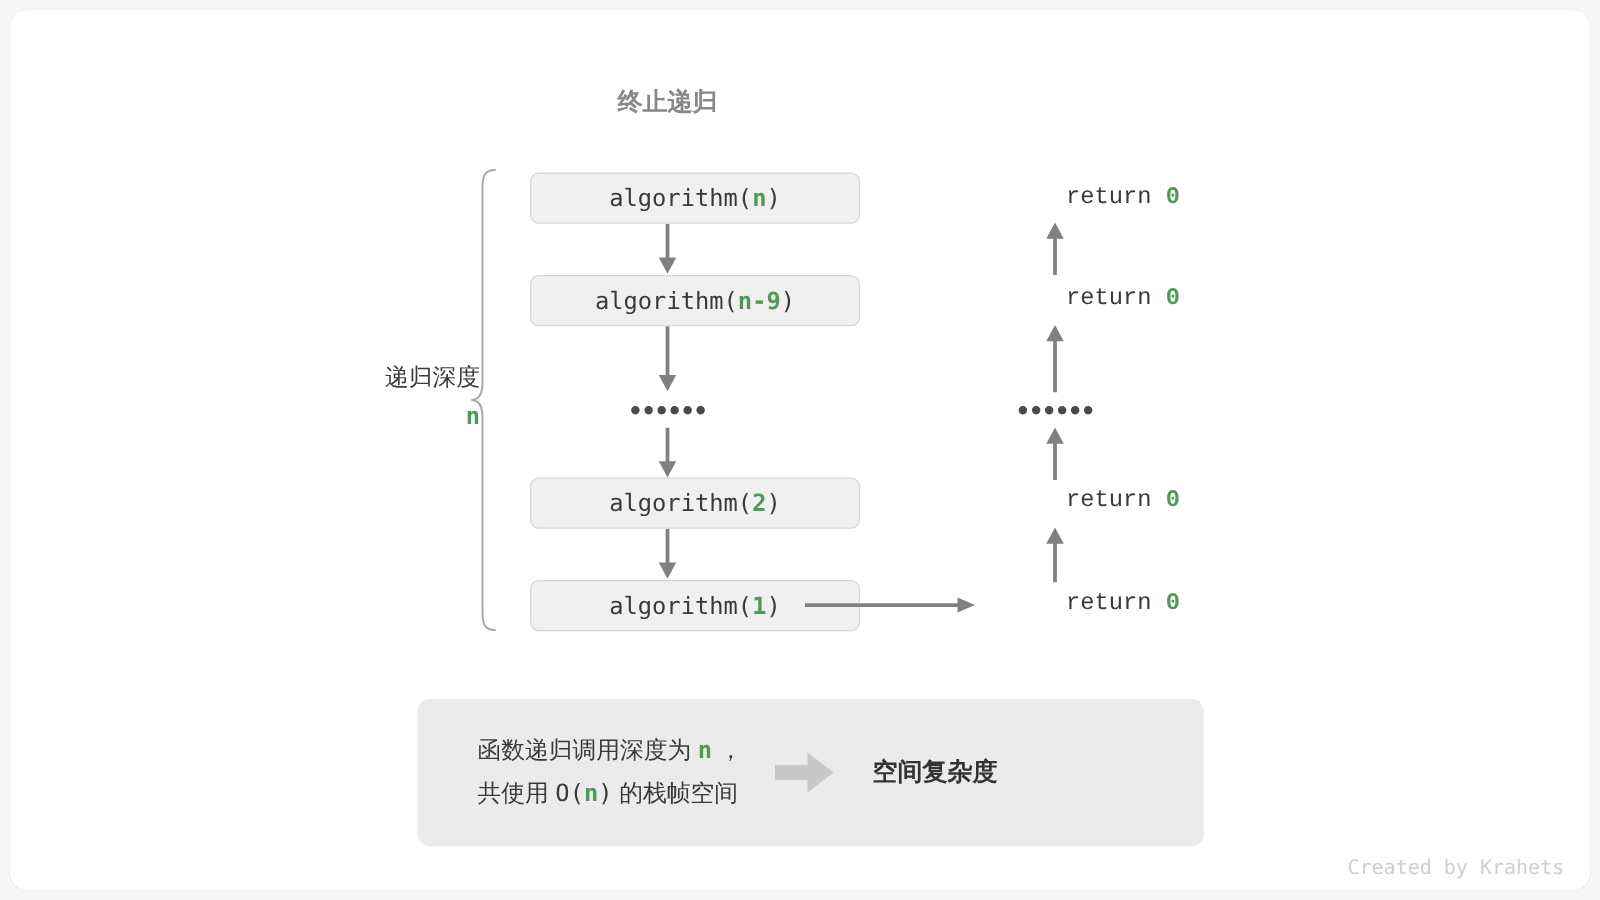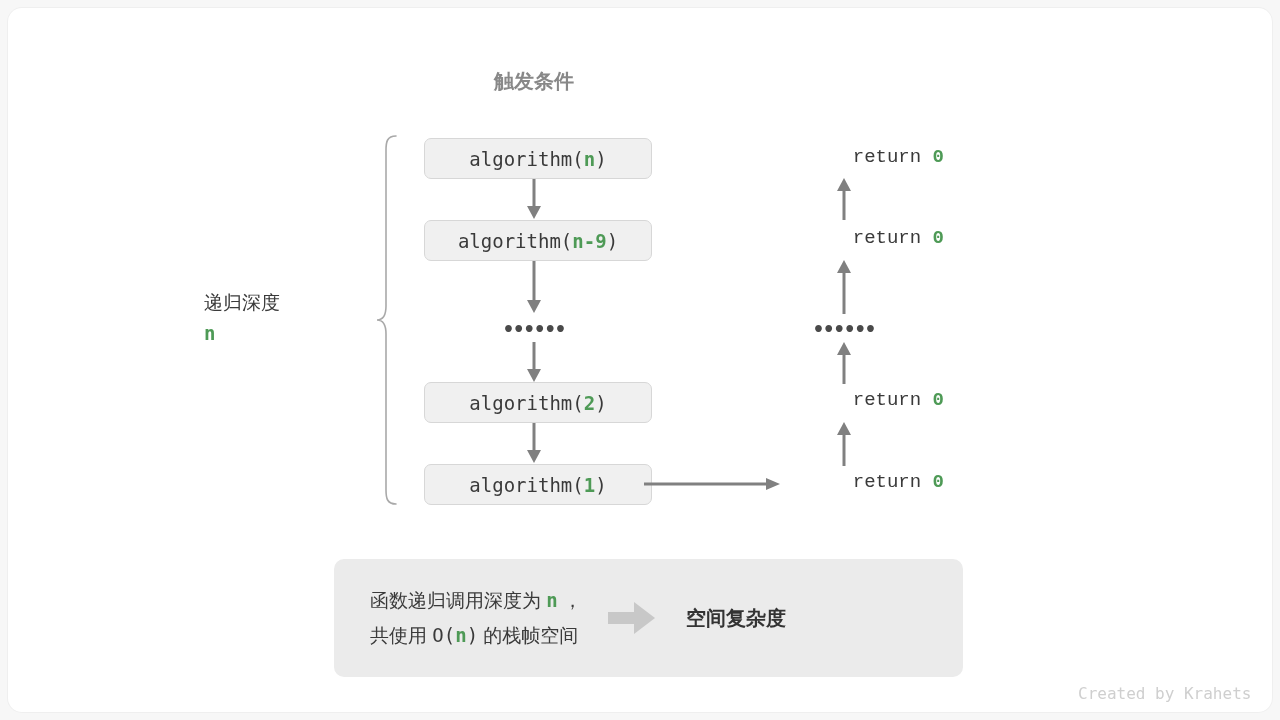--- a/index.html
+++ b/index.html
@@ -27,21 +27,21 @@
   .col-head {
     font-size: 20px;
     font-weight: bold;
     color: #888888;
     text-align: center;
     white-space: nowrap;
   }
 
   
   .call-box {
-    width: 228px;
+    width: 264px;
     height: 41px;
     box-sizing: border-box;
     background: #f0f0f0;
     border: 1px solid #d7d7d7;
     border-radius: 7px;
     display: flex;
     align-items: center;
     justify-content: center;
     font-family: "DejaVu Sans Mono", "Liberation Mono", monospace;
     font-size: 19px;
@@ -73,21 +73,21 @@
     font-size: 19px;
     color: #4a4a4a;
     letter-spacing: -1px;
     text-align: center;
     width: 200px;
     font-weight: bold;
   }
 
   
   .side-label {
-    text-align: left;
+    text-align: right;
     width: 180px;
   }
   .side-label .t1 {
     font-size: 19px;
     color: #3a3a3a;
     display: block;
     line-height: 30px;
   }
   .side-label .t2 {
     font-size: 19px;
@@ -111,21 +111,21 @@
   #summary {
     background: #ebebeb;
     border-radius: 10px;
     display: flex;
     align-items: center;
   }
   .sum-left {
     font-size: 19px;
     color: #3a3a3a;
     line-height: 35px;
-    margin-left: 36px;
+    margin-left: 48px;
     white-space: nowrap;
   }
   .sum-left .g {
     color: #4e9a56;
     font-weight: bold;
     font-family: "DejaVu Sans Mono", "Liberation Mono", monospace;
   }
   .sum-left .mono {
     font-family: "DejaVu Sans Mono", "Liberation Mono", monospace;
   }
@@ -159,21 +159,21 @@
     color: #cfcfcf;
     white-space: nowrap;
   }
   svg { display: block; }
 </style>
 </head>
 <body>
 
 <div id="card">
 
-  <div class="abs col-head" style="left:426px; top:60px; width:200px;">触发条件</div>
+  <div class="abs col-head" style="left:426px; top:60px; width:200px;">终止递归</div>
 
 
   <div class="abs side-label" style="left:196px; top:280px;">
     <span class="t1">递归深度</span>
     <span class="t2">n</span>
   </div>
 
   <div class="abs" style="left:366px; top:126px; width:26px; height:372px;">
     <svg width="26" height="372" viewBox="0 0 26 372">
       <path d="M22,2 C13,2 12,8 12,16 L12,172 C12,182 9,186 3,186 C9,186 12,190 12,200 L12,356 C12,364 13,370 22,370" fill="none" stroke="#a9a9a9" stroke-width="1.6" stroke-linecap="round"></path>

